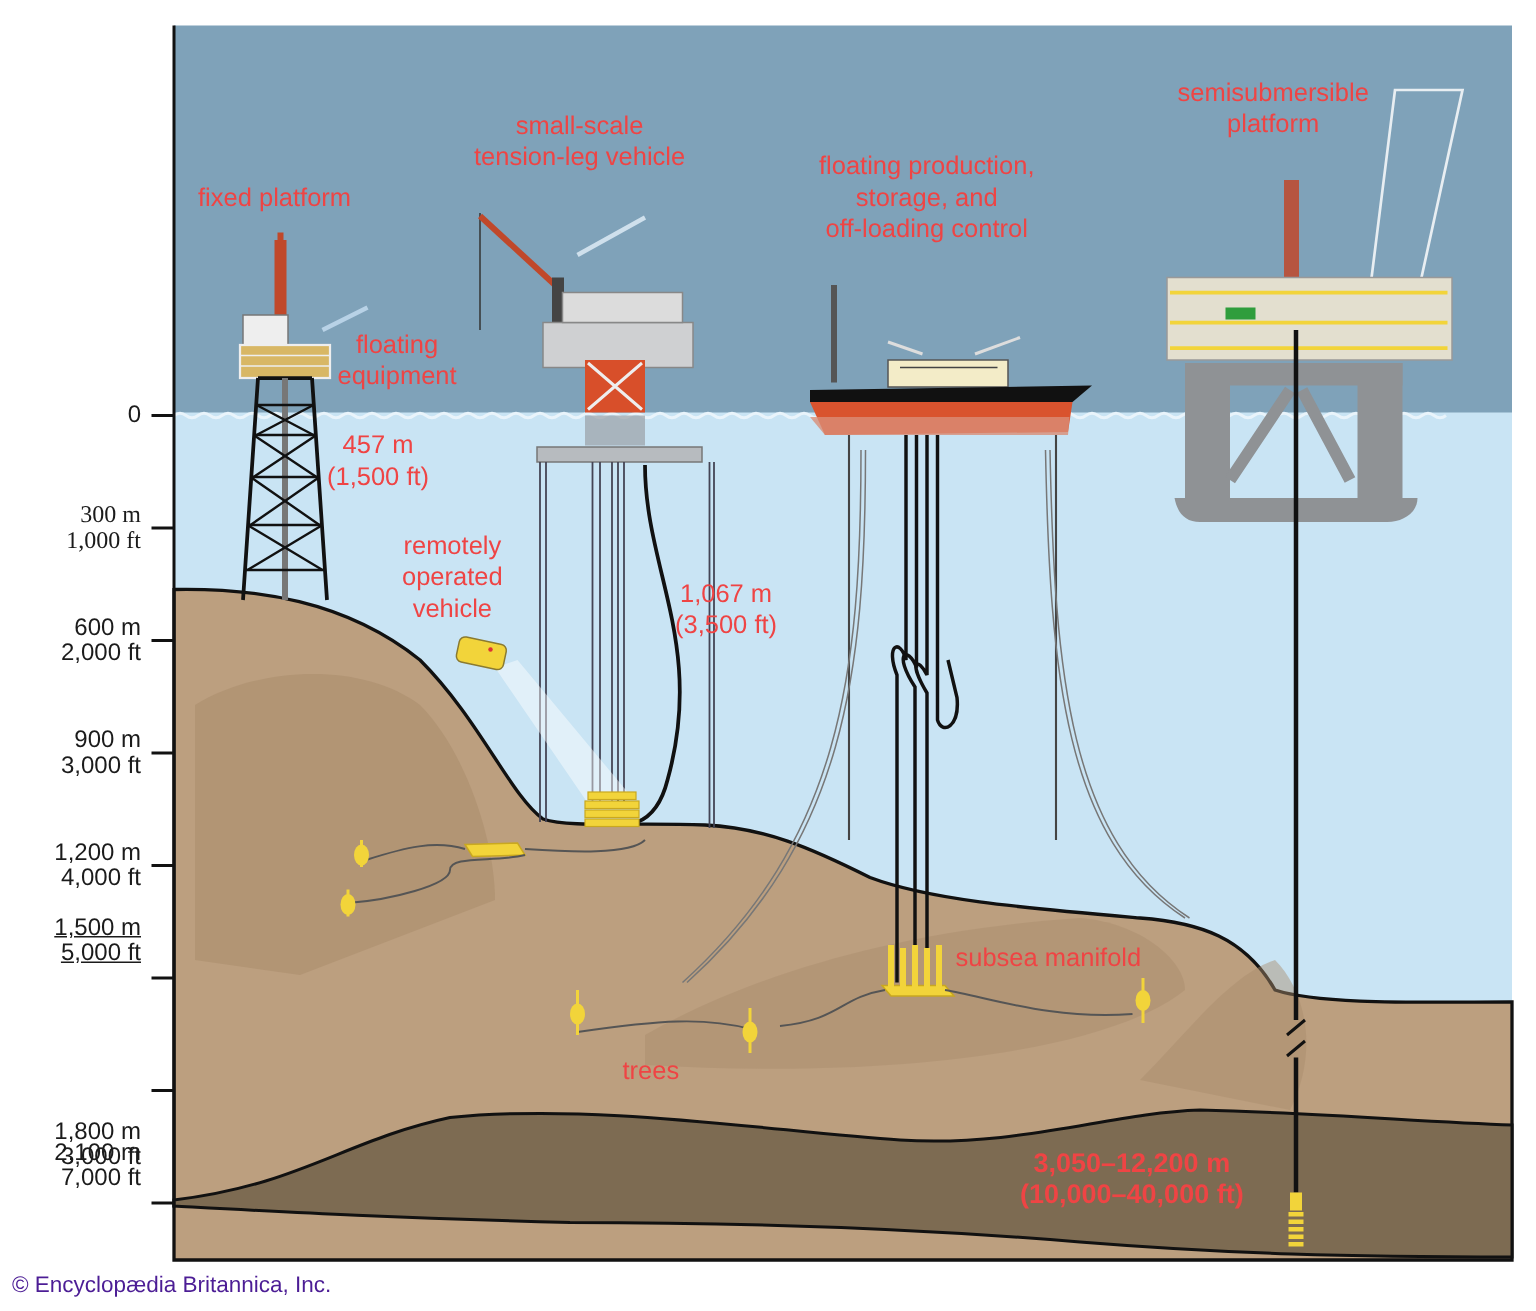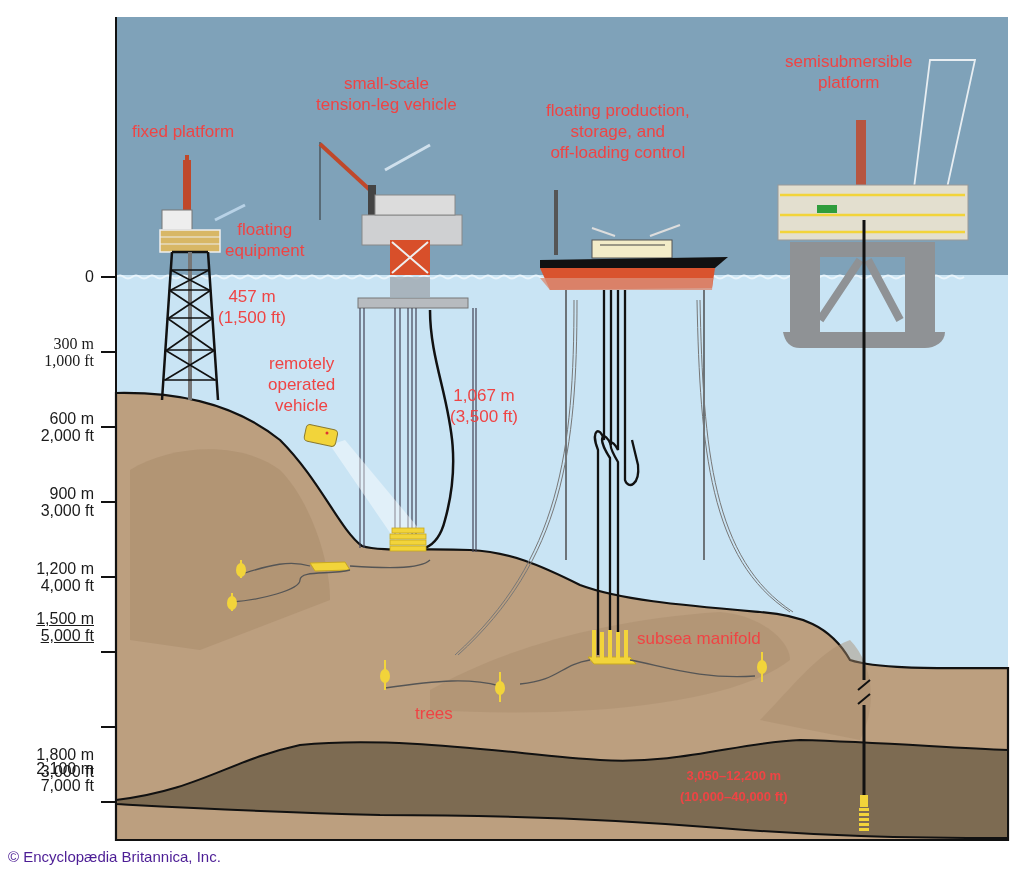--- a/index.html
+++ b/index.html
@@ -1,21 +1,21 @@
 <!DOCTYPE html>
 <html><head>
 <meta charset="utf-8">
 <style>
   html, body { margin: 0; padding: 0; background: #ffffff; }
   body { width: 1024px; height: 874px; position: relative; overflow: hidden;
          font-family: "Liberation Sans", "DejaVu Sans", sans-serif; color: #1a1a1a; }
   #diagram { position: absolute; left: 0; top: 0; width: 1024px; height: 874px; }
   .lbl { position: absolute; font-size: 17px; line-height: 21px; text-align: center; color: #ef4444; white-space: nowrap; }
   .lbl.left { text-align: left; }
-  .lbl.bold { font-weight: bold; font-size: 13px; }
+  .lbl.bold { font-weight: bold; font-size: 18px; }
   .scale-lbl { position: absolute; right: 930px; font-size: 16px; line-height: 17px; text-align: right; color: #1b1b1b; white-space: nowrap; }
   .credit { position: absolute; left: 8px; top: 848px; font-size: 15px; color: #4c1d95; }
 </style>
 </head>
 <body>
 
 <svg id="diagram" viewBox="0 0 1024 874" xmlns="http://www.w3.org/2000/svg">
 
   <rect x="116" y="17" width="892" height="260" fill="#7fa2b9"></rect>
 

